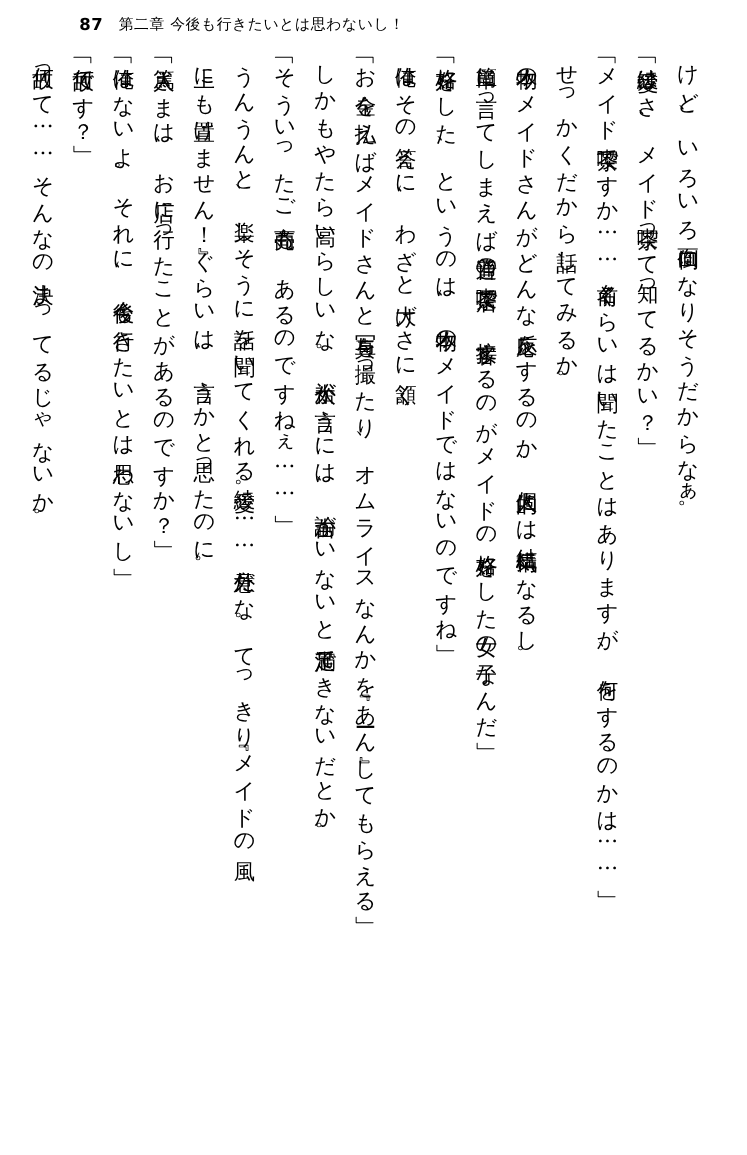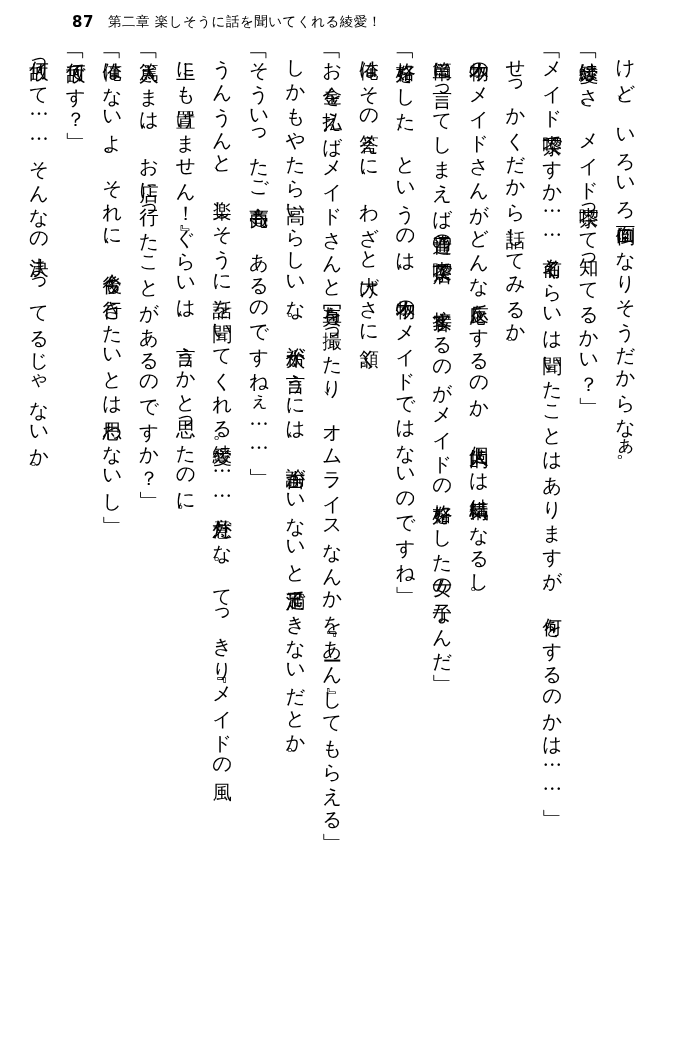--- a/index.html
+++ b/index.html
@@ -65,21 +65,21 @@
     text-indent: 0;
   }
 </style>
 </head>
 <body>
 
 <div class="page">
 
   <div class="header">
     <span class="page-number">87</span>
-    <span class="chapter-title">第二章 楽しそうに話を聞いてくれる綾愛！</span>
+    <span class="chapter-title">第二章 今後も行きたいとは思わないし！</span>
   </div>
 
   <div class="body-text">
     <p>けど、いろいろ面倒になりそうだからなぁ。</p>
     <p>「綾愛はさ、メイド喫茶って知ってるかい？」</p>
     <p>「メイド喫茶ですか……名前くらいは聞いたことはありますが、何をするのかは……」</p>
     <p>せっかくだから話してみるか。</p>
     <p>本物のメイドさんがどんな反応をするのか、個人的には結構気になるし。</p>
     <p>簡単に言ってしまえば普通の喫茶店で、接客するのがメイドの格好をした女の子なんだ」</p>
     <p>「格好をした、というのは、本物のメイドではないのですね」</p>

